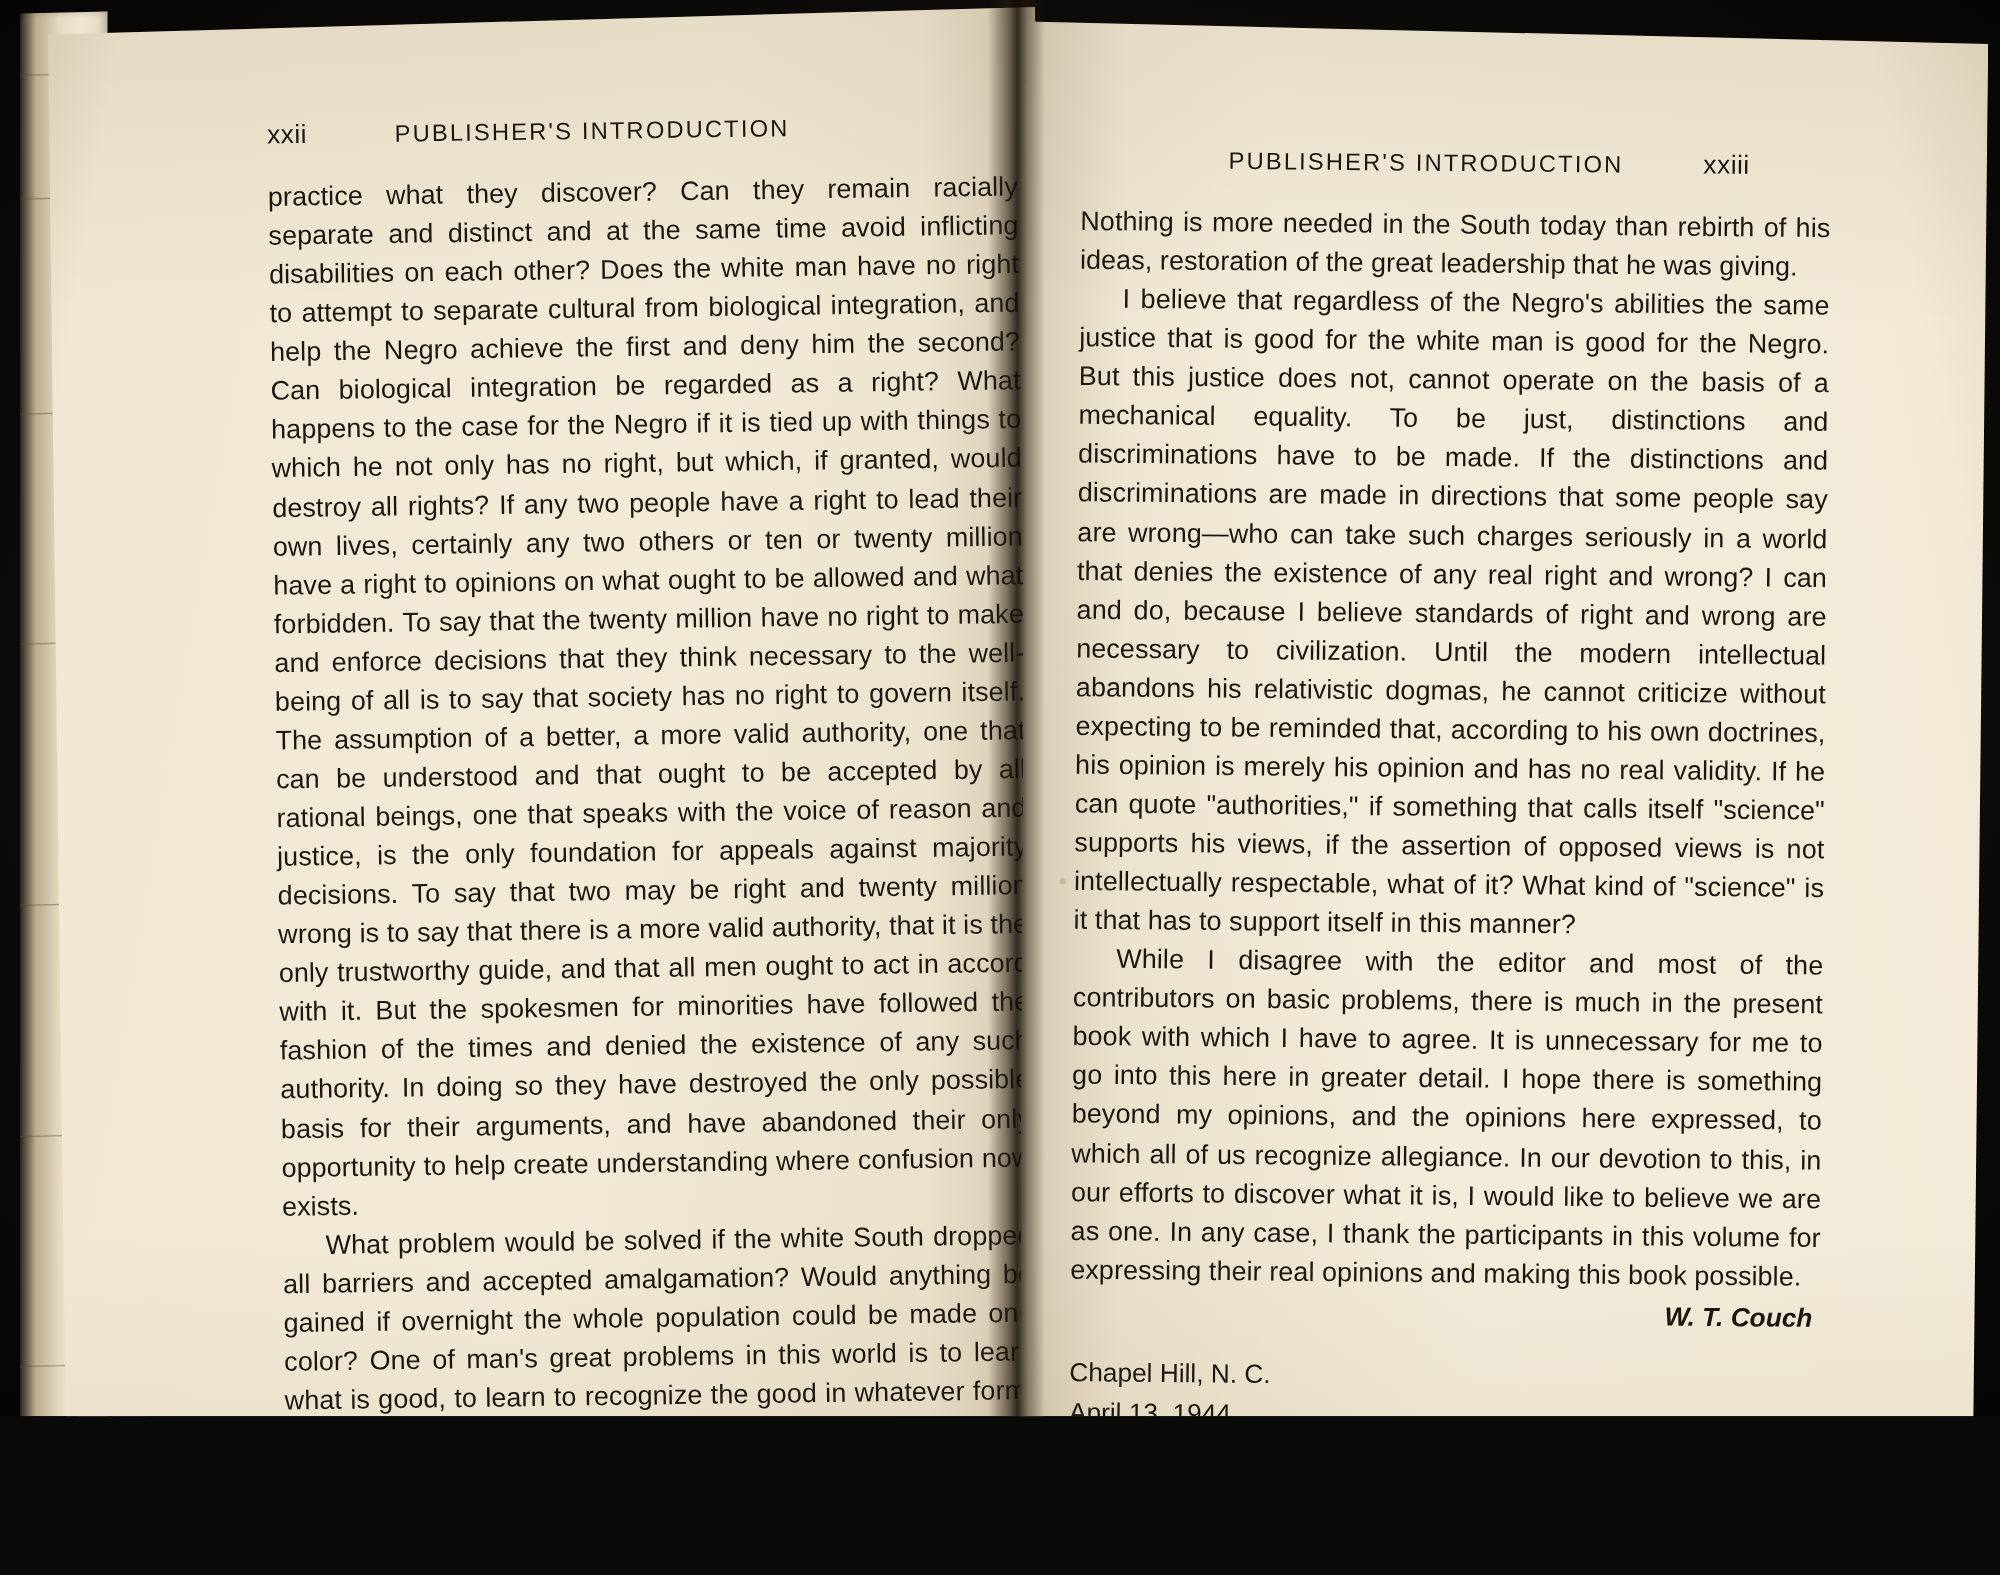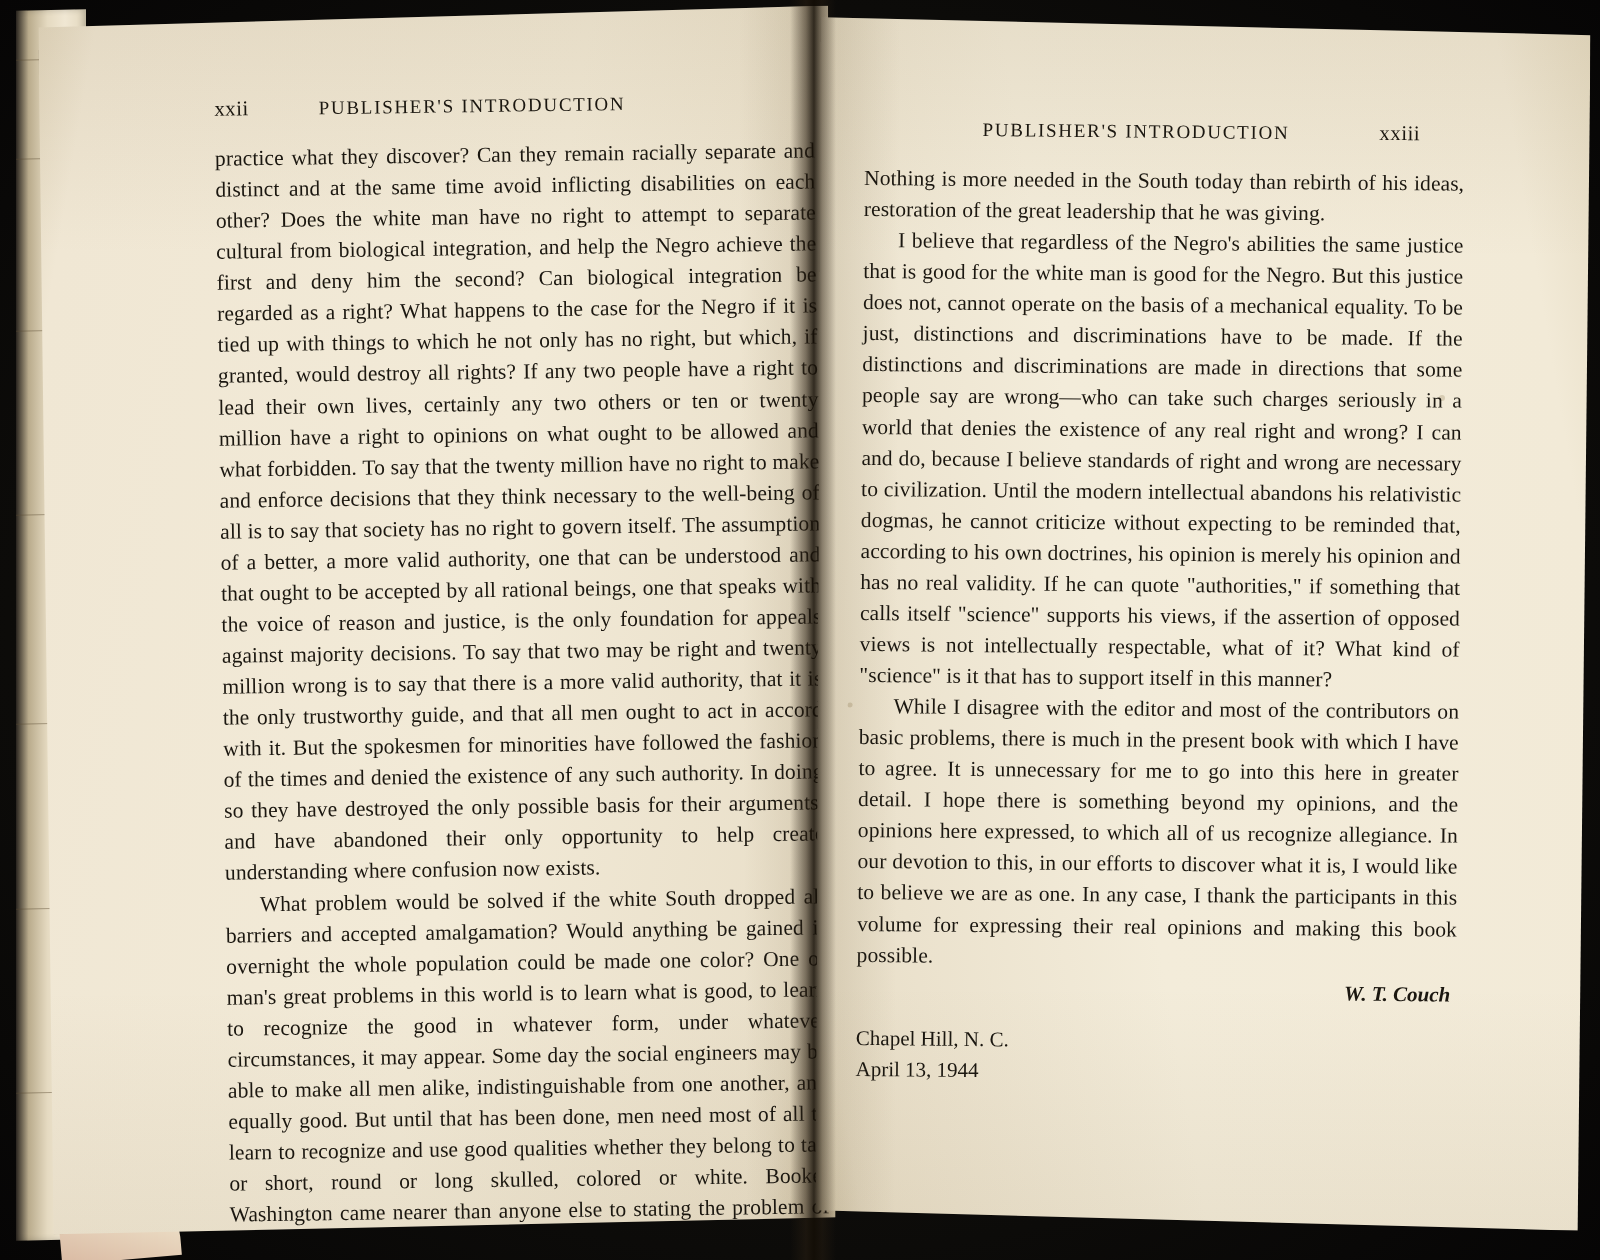--- a/index.html
+++ b/index.html
@@ -3,24 +3,24 @@
 <meta charset="utf-8">
 <style>
   html, body {
     margin: 0;
     padding: 0;
     background: #0a0a08;
   }
   #scene {
     position: relative;
     width: 1600px;
-    height: 1260px;
+    height: 1133px;
     overflow: hidden;
     background: #14120e;
-    font-family: Liberation Serif, serif;
+    font-family: Liberation Sans, sans-serif;
   }
 
   
   .bg-dark {
     position: absolute;
     inset: 0;
     background:
       radial-gradient(ellipse at 50% 50%, #1b1813 0%, #0c0b09 70%, #060505 100%);
   }
 
@@ -128,21 +128,21 @@
     font-size: 21px;
     letter-spacing: 0.02em;
   }
   .head-title {
     font-variant: small-caps;
     font-size: 19px;
     letter-spacing: 0.09em;
   }
   .rh-left .folio { margin-right: 70px; }
   .rh-right { justify-content: flex-start; padding-left: 118px; }
-  .rh-right .folio { margin-left: 90px; }
+  .rh-right .folio { margin-left: 64px; }
 
   p.body {
     margin: 0;
     font-size: 21.5px;
     line-height: 1.445;
     text-align: justify;
     text-indent: 0;
     letter-spacing: 0.004em;
   }
   p.body + p.body { text-indent: 1.6em; }

